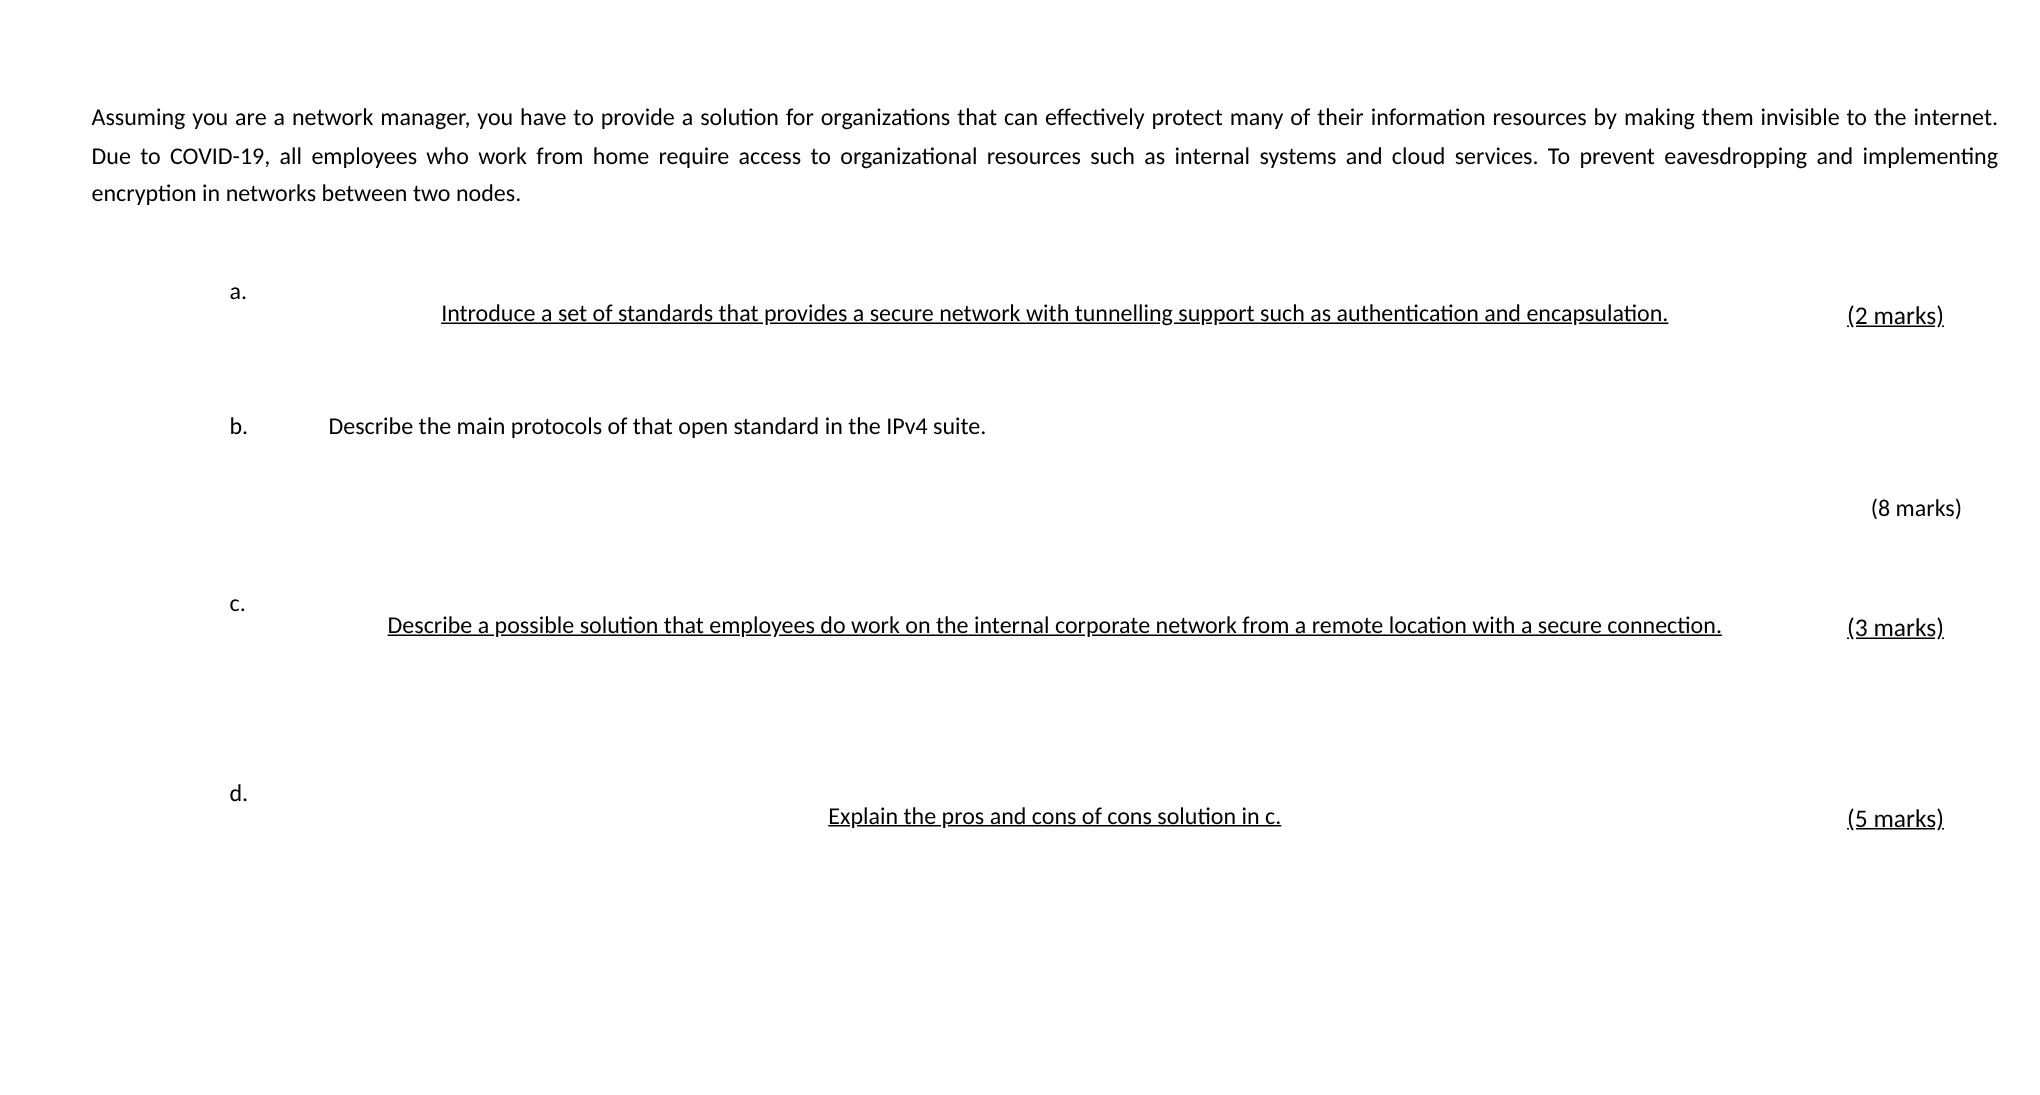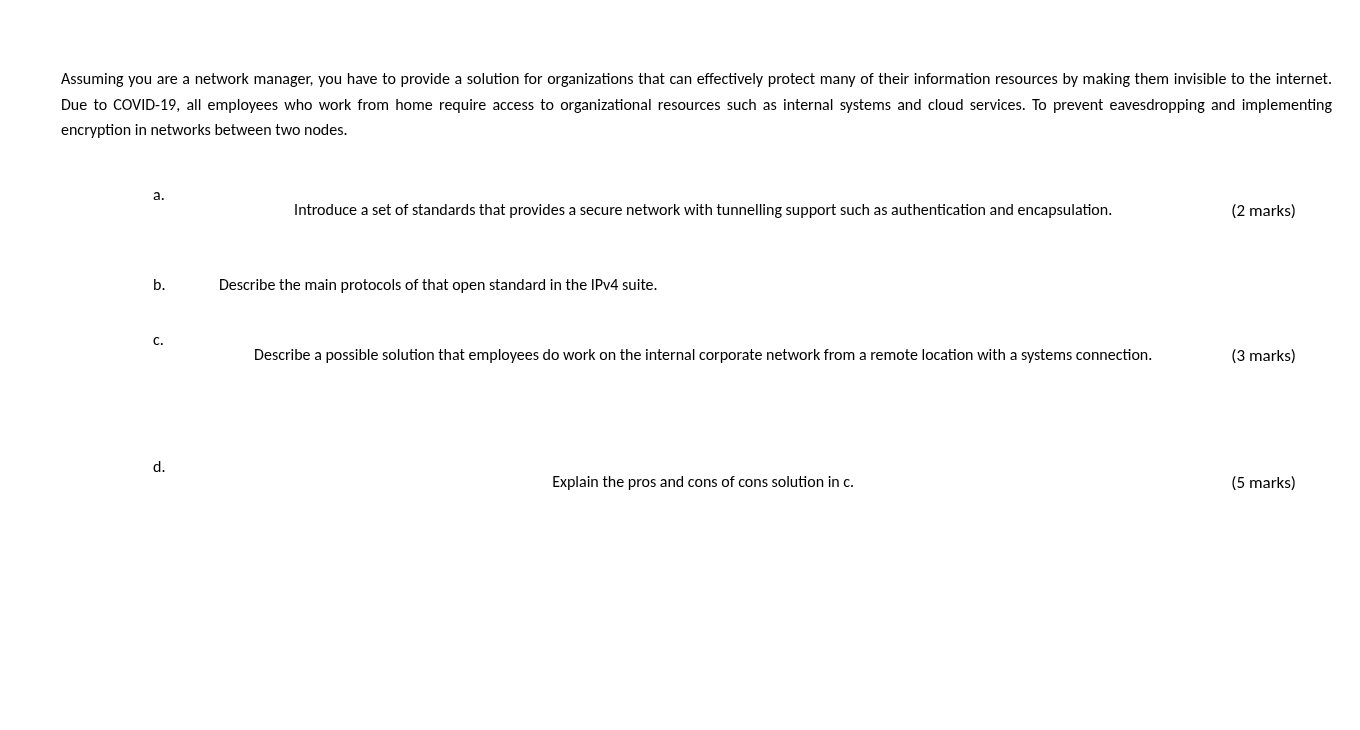--- a/index.html
+++ b/index.html
@@ -48,20 +48,21 @@
       flex-shrink: 0;
     }
 
     .question-body {
       flex: 1;
       display: flex;
       justify-content: space-between;
       align-items: flex-start;
       text-align: justify;
       line-height: 1.6;
+      text-decoration: underline;
     }
 
     .question-text {
       flex: 1;
       padding-right: 20px;
       text-align: center;
     }
 
     .question-marks {
       white-space: nowrap;
@@ -106,25 +107,28 @@
       </div>
     </div>
 
     <div class="question-item question-b">
       <span class="question-label">b.</span>
       <div style="flex:1;">
         <span class="question-text">Describe the main protocols of that open standard in the IPv4 suite.</span>
       </div>
     </div>
 
+    <div class="marks-line">
+      <span>(8 marks)</span>
+    </div>
 
     <div class="question-item">
       <span class="question-label">c.</span>
       <div class="question-body">
-        <span class="question-text">Describe a possible solution that employees do work on the internal corporate network from a remote location with a systems connection.</span>
+        <span class="question-text">Describe a possible solution that employees do work on the internal corporate network from a remote location with a secure connection.</span>
         <span class="question-marks">(3 marks)</span>
       </div>
     </div>
 
     <div class="spacer"></div>
 
     <div class="question-item">
       <span class="question-label">d.</span>
       <div class="question-body">
         <span class="question-text">Explain the pros and cons of cons solution in c.</span>

